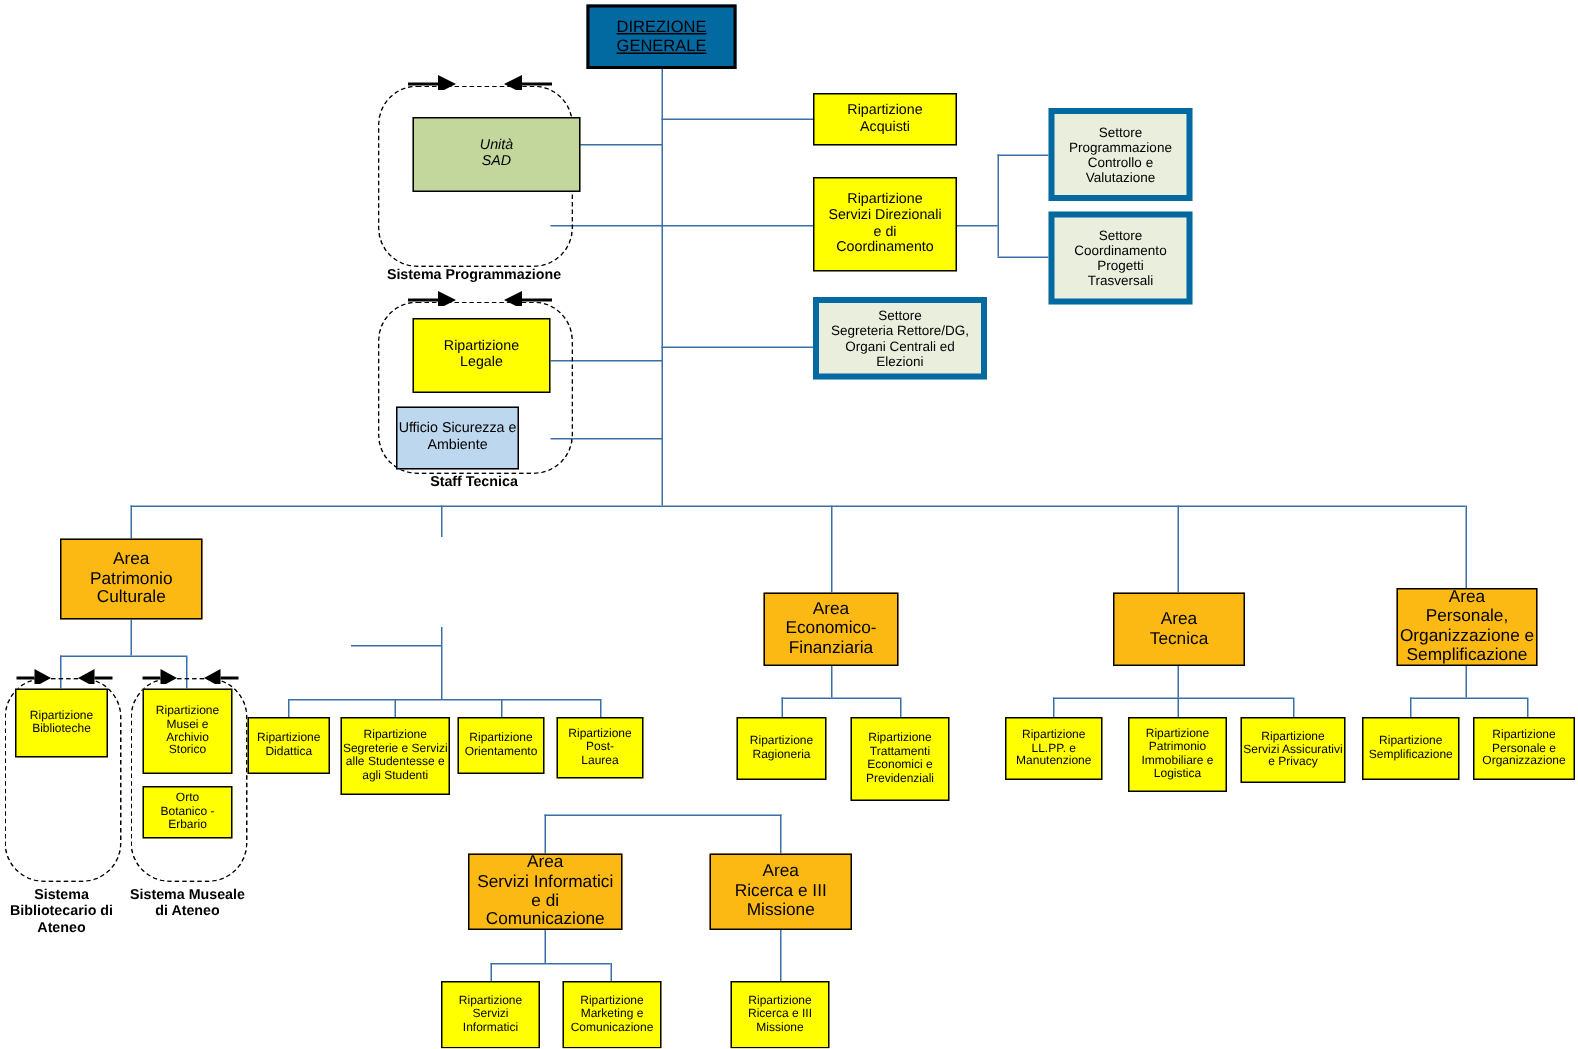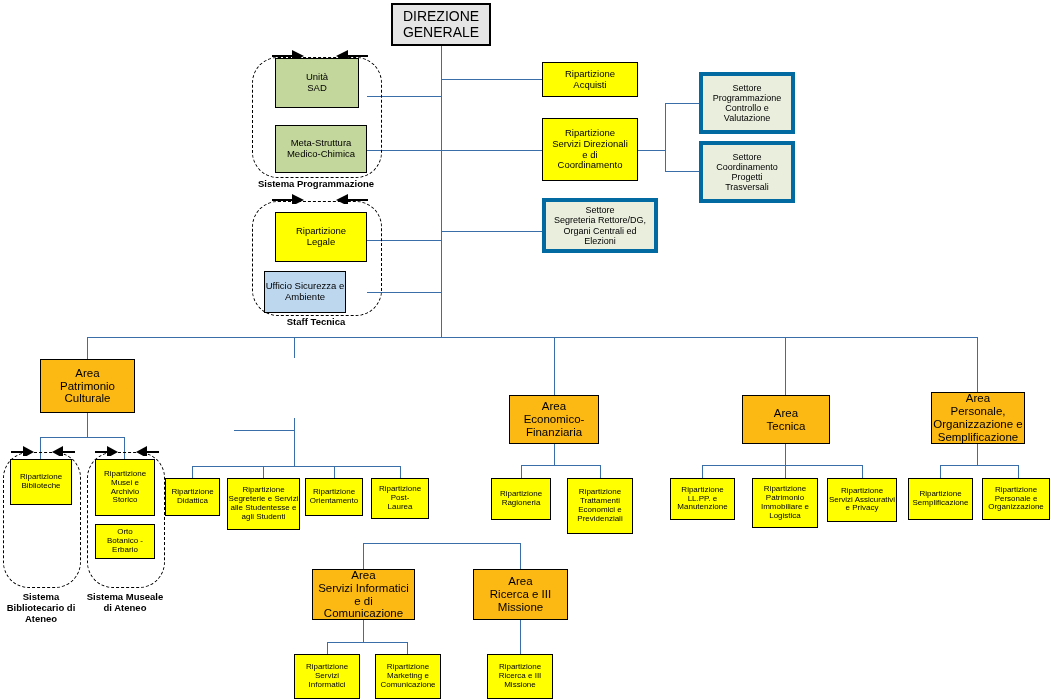--- a/index.html
+++ b/index.html
@@ -2,21 +2,21 @@
 <html><head>
 <meta charset="utf-8">
 <style>
   html,body{margin:0;padding:0;background:#ffffff;}
   body{font-family:"Liberation Sans", sans-serif;}
   #canvas{position:relative;width:1052px;height:699px;background:#fff;overflow:hidden;}
 
   .box{position:absolute;box-sizing:border-box;display:flex;align-items:center;
        justify-content:center;text-align:center;line-height:1.12;color:#000;
        border:1px solid #000;white-space:pre-line;}
-  .box.top{background:#e5e5e5;border:2px solid #000;font-size:14px;}
+  .box.top{background:#0369a1;border:2px solid #000;font-size:11px;text-decoration:underline;}
   .box.area{background:#fdb913;border:1px solid #000;font-size:11.5px;}
   .box.rip{background:#ffff00;border:1px solid #000;font-size:8px;}
   .box.ripbig{background:#ffff00;border:1px solid #000;font-size:9.5px;}
   .box.green{background:#c3d69b;border:1px solid #000;font-size:9.5px;}
   .box.settore{background:#e9eedd;border:4px solid #0369a1;font-size:9px;}
   .box.blue{background:#bdd7ee;border:1px solid #000;font-size:7.5px;}
   .box.bluebig{background:#bdd7ee;border:1px solid #000;font-size:9.5px;}
 
   .ln{position:absolute;background:#3a6ea8;}
   .lnh{height:1px;}
@@ -136,24 +136,22 @@
   <svg class="arrow" style="left:94px;top:440px;width:66px;height:16px;" viewBox="0 0 66 16">
     <path d="M1,12 L13,12" stroke="#000" stroke-width="2" fill="none"></path>
     <polygon points="13,6 24,12 13,18" fill="#000"></polygon>
     <path d="M65,12 L53,12" stroke="#000" stroke-width="2" fill="none"></path>
     <polygon points="53,6 42,12 53,18" fill="#000"></polygon>
   </svg>
 
   <div class="box top" style="left:391px;top:3px;width:100px;height:43px;">DIREZIONE
 GENERALE</div>
 
-  <div class="box green" style="left:275px;top:58px;width:84px;height:50px;">Unità
+  <div class="box green" style="left:275px;top:78px;width:112px;height:50px;font-style:italic;">Unità
 SAD</div>
-  <div class="box green" style="left:275px;top:125px;width:92px;height:48px;">Meta-Struttura
-Medico-Chimica</div>
 
   <div class="box ripbig" style="left:275px;top:212px;width:92px;height:50px;">Ripartizione
 Legale</div>
   <div class="box bluebig" style="left:264px;top:271px;width:82px;height:42px;">Ufficio Sicurezza e
 Ambiente</div>
 
   <div class="box ripbig" style="left:542px;top:62px;width:96px;height:35px;">Ripartizione
 Acquisti</div>
   <div class="box ripbig" style="left:542px;top:118px;width:96px;height:63px;">Ripartizione
 Servizi Direzionali

